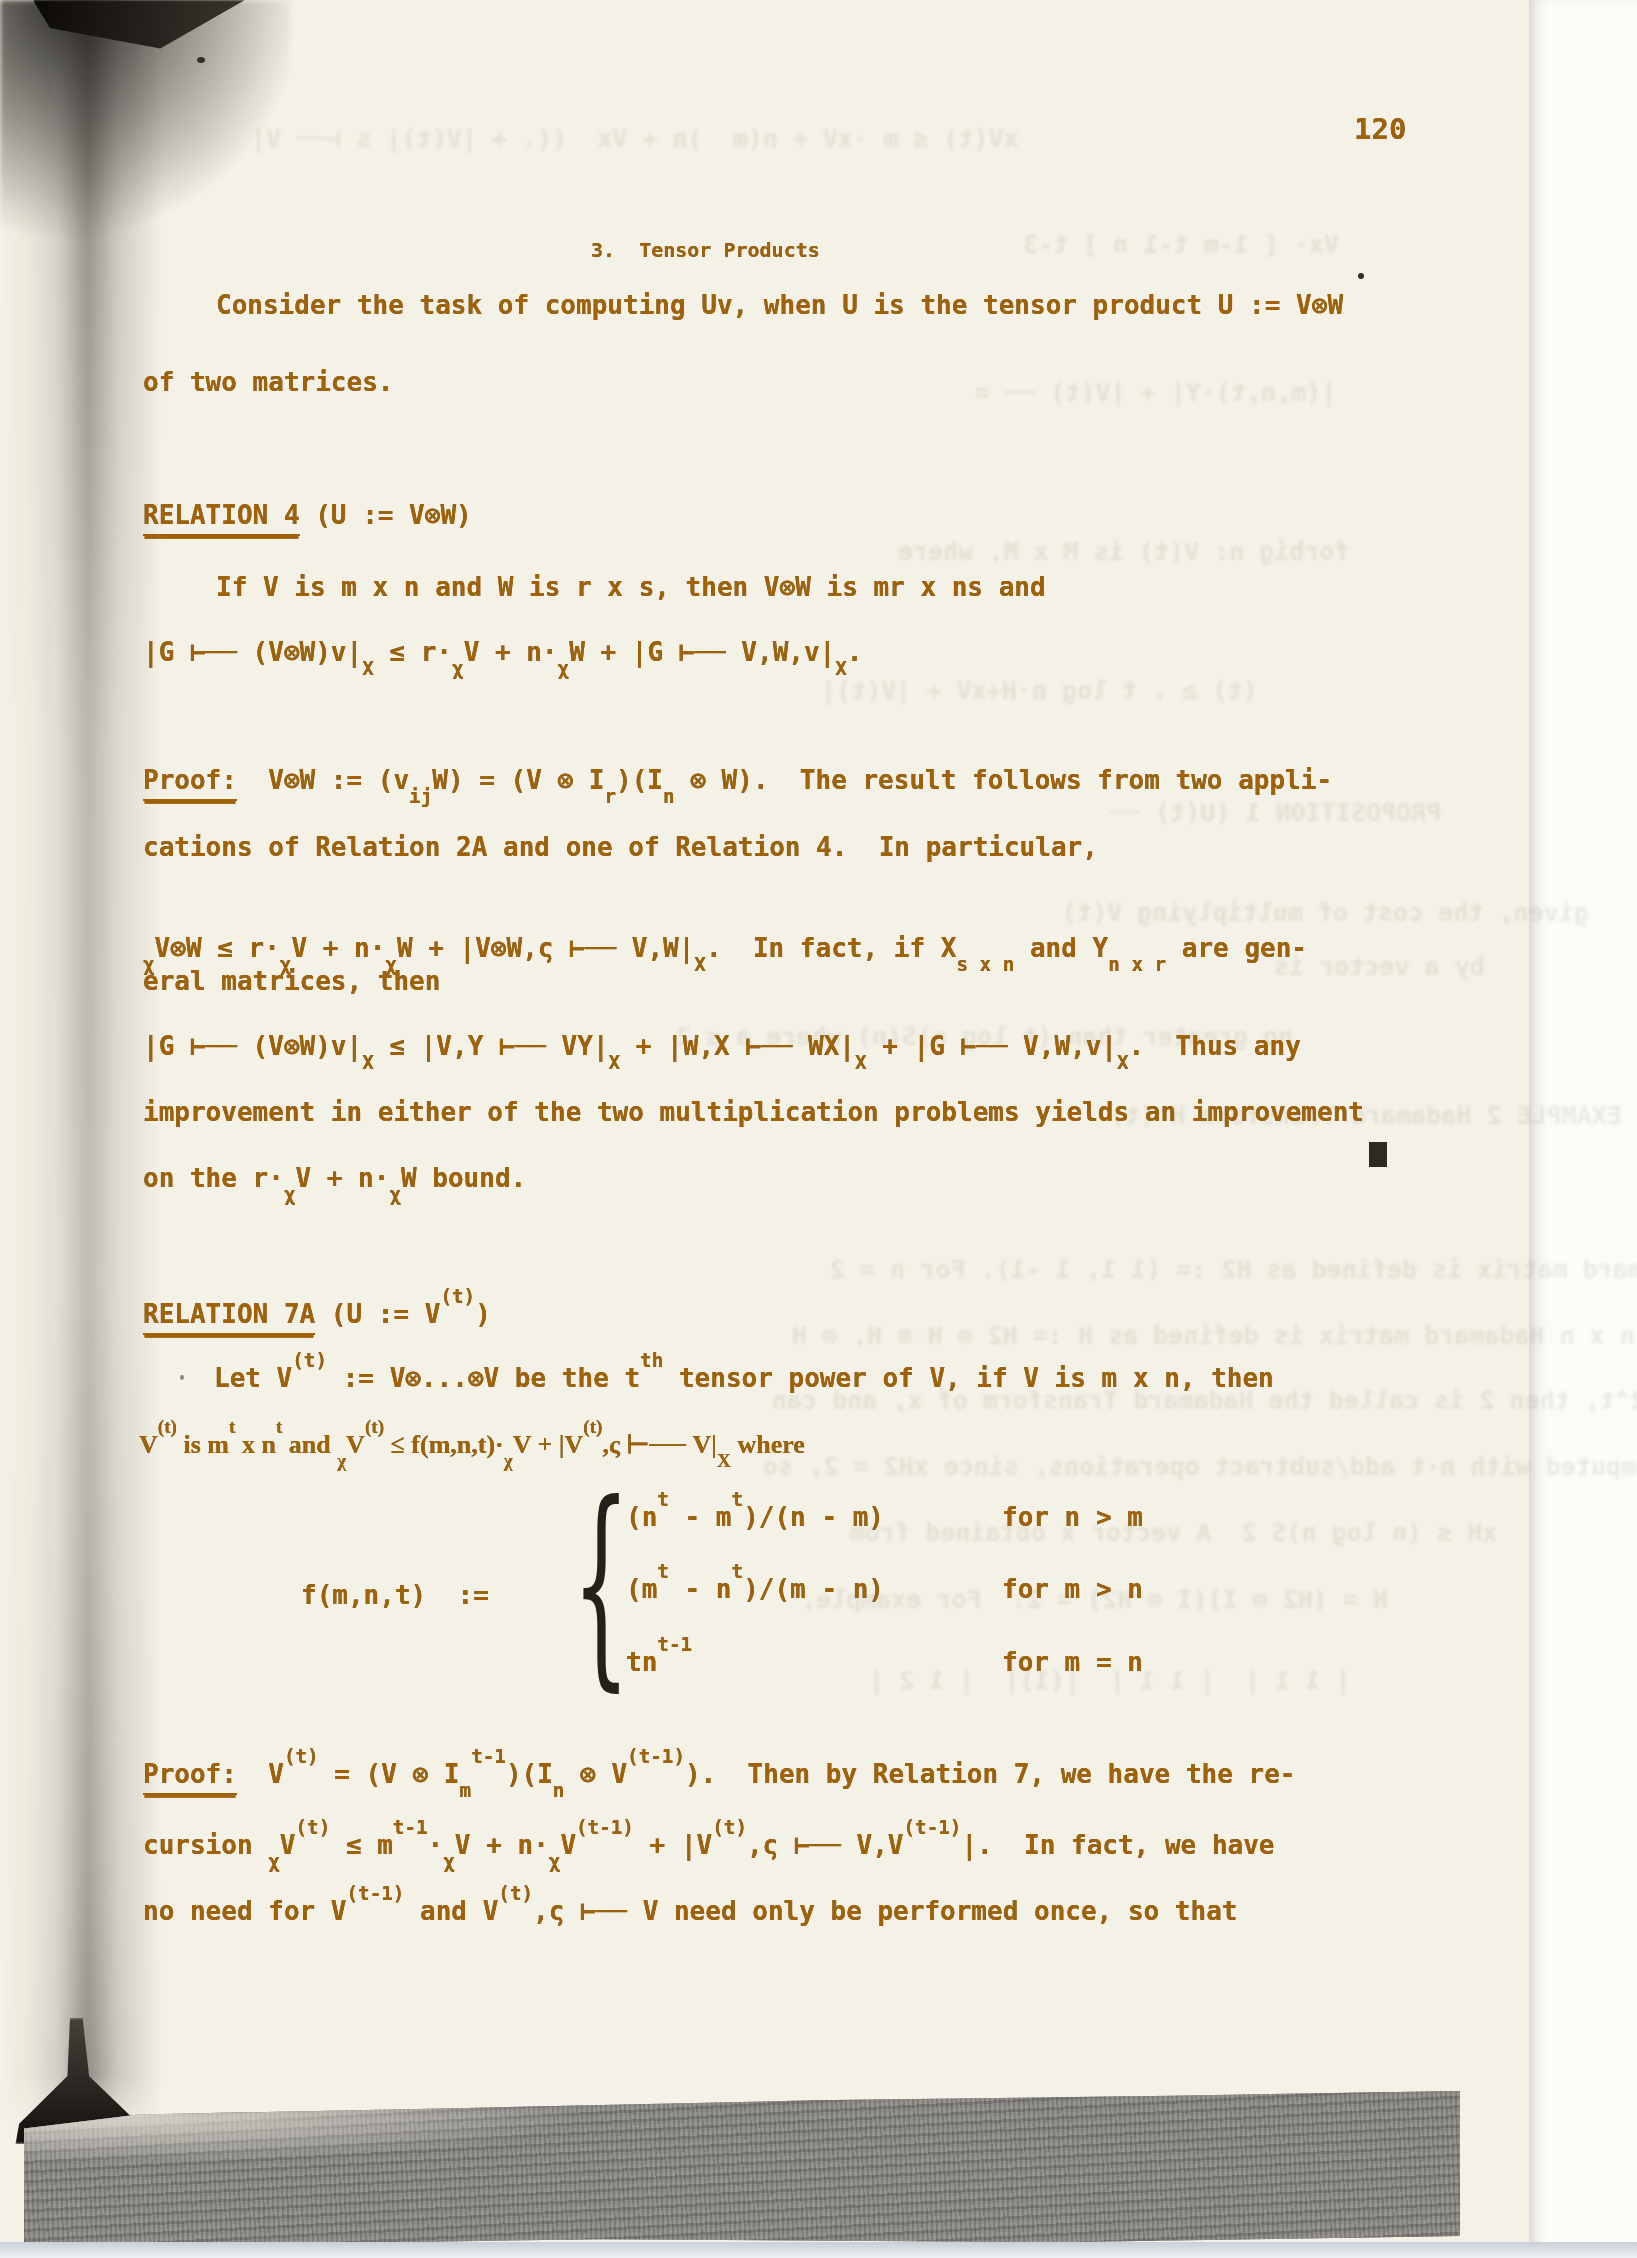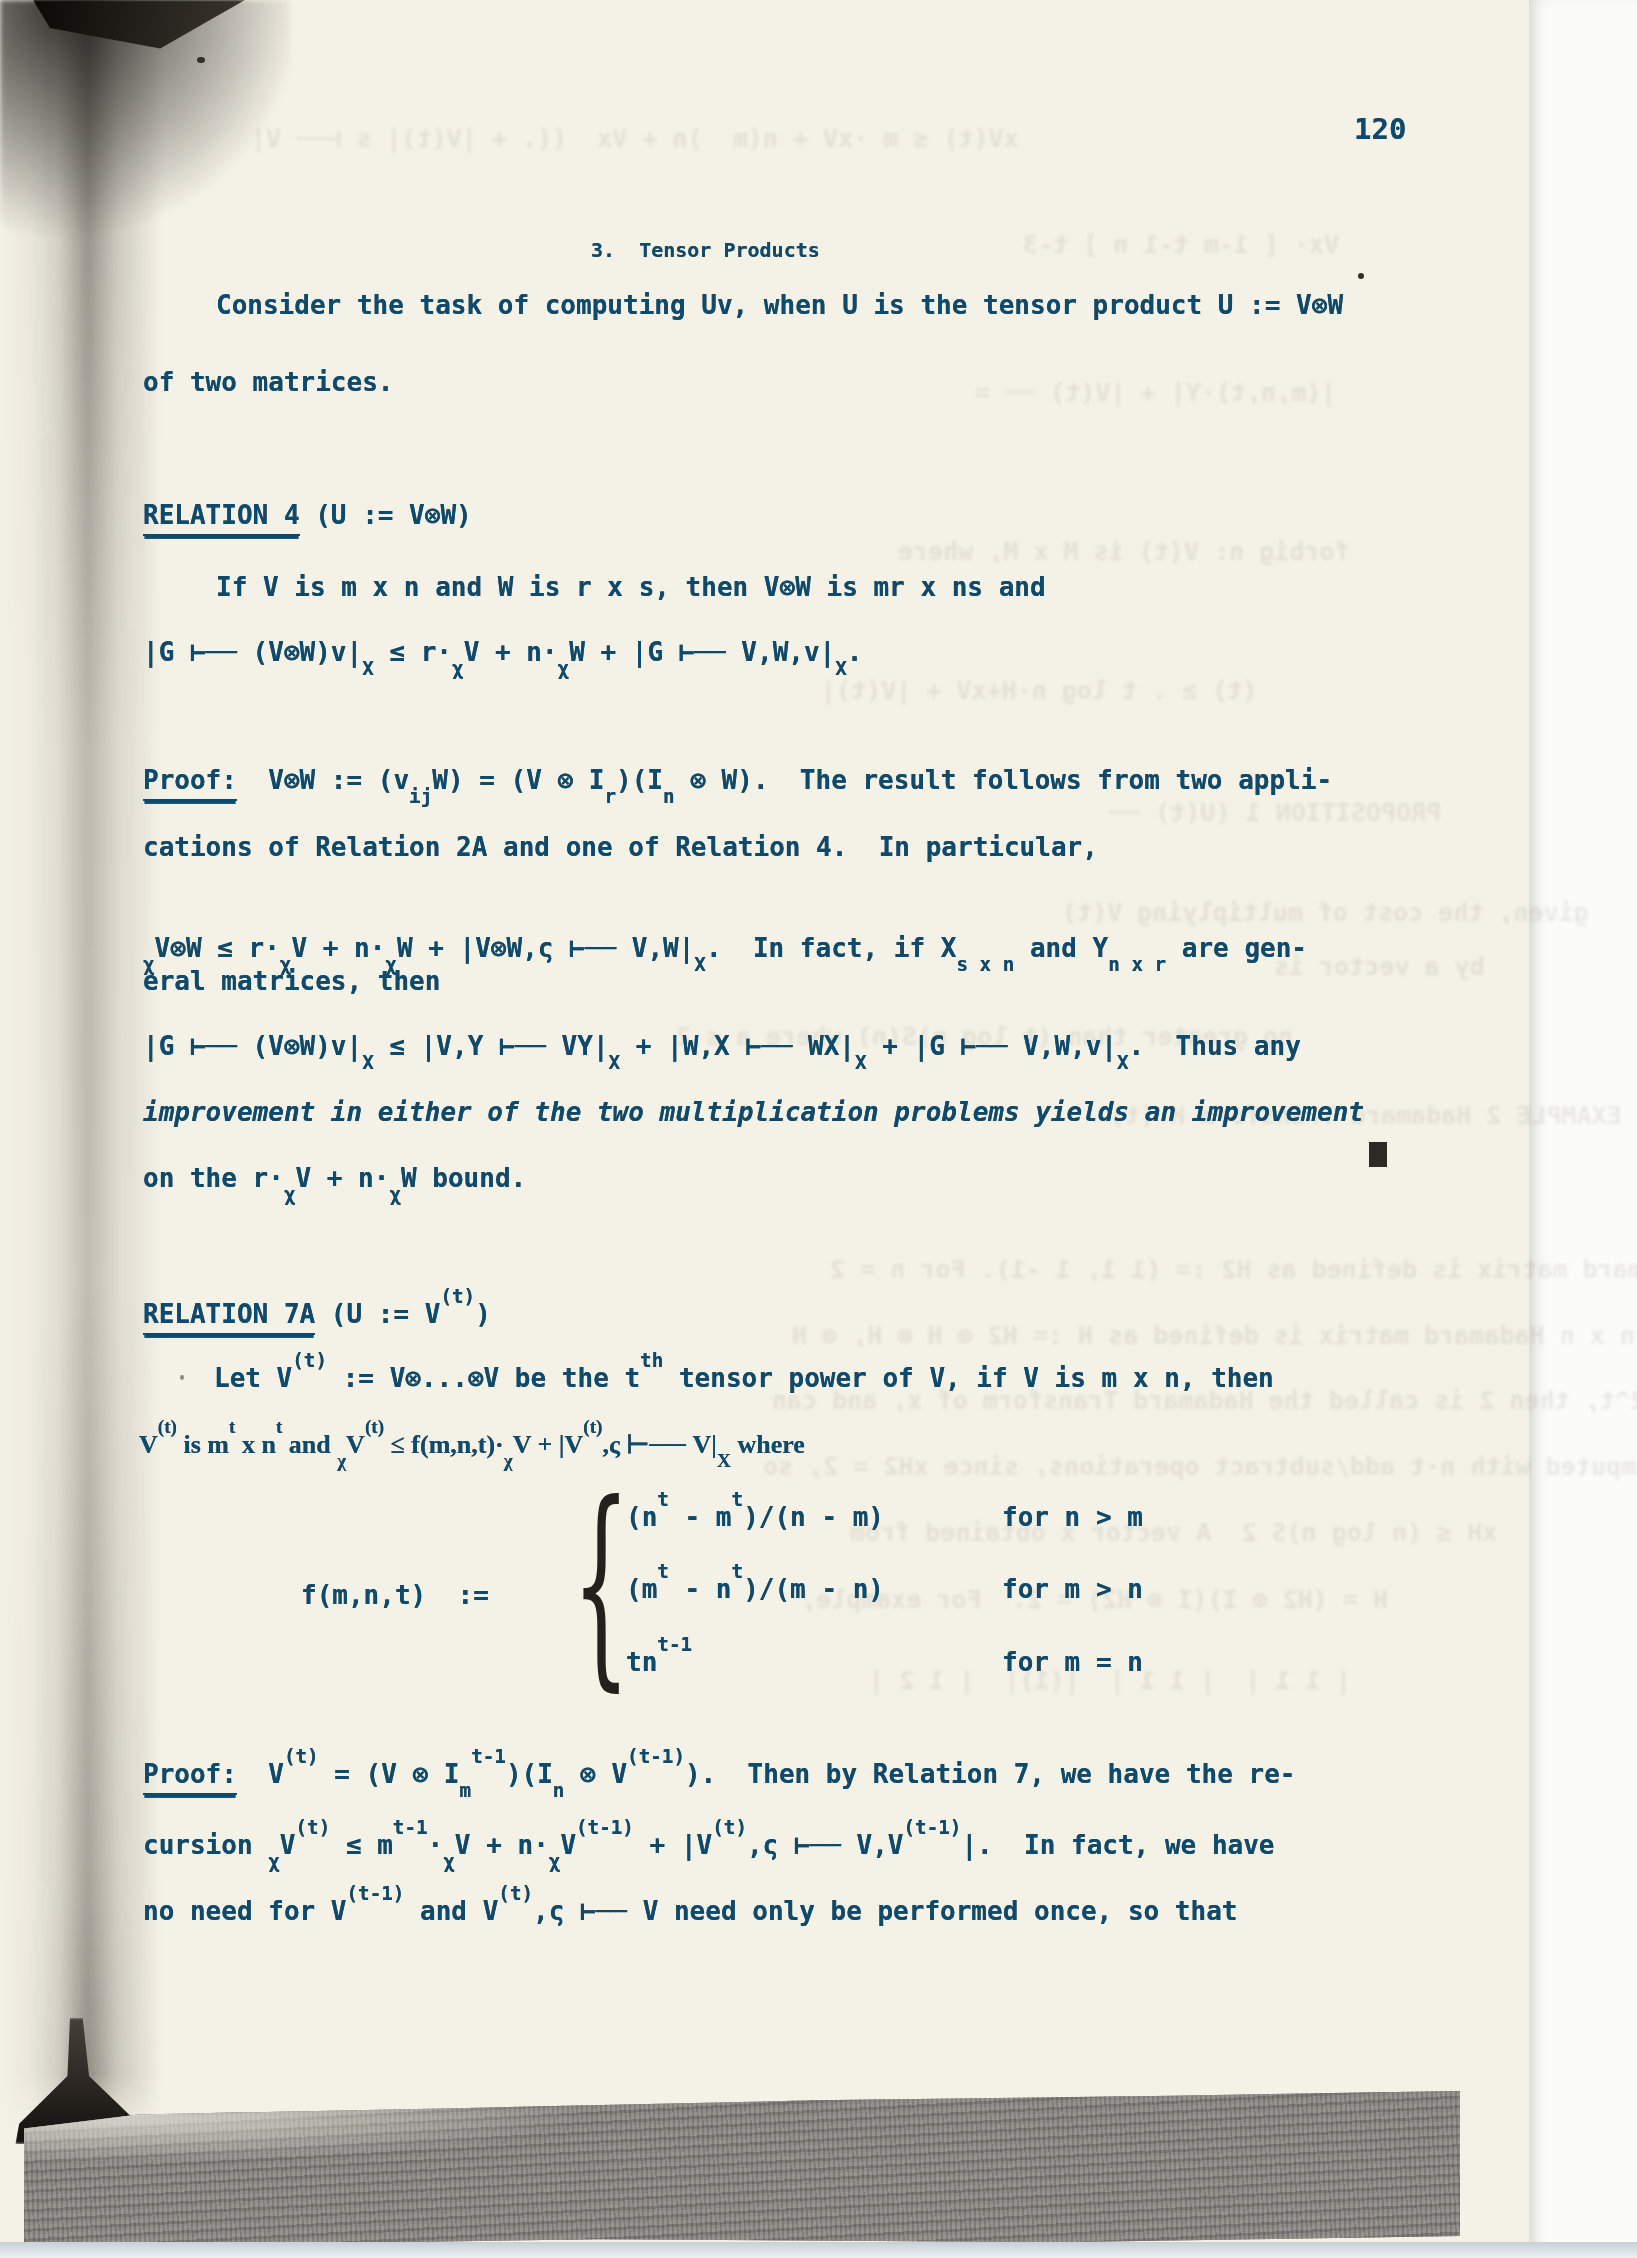--- a/index.html
+++ b/index.html
@@ -62,21 +62,21 @@
   .ghost{
     position:absolute;white-space:pre;
     transform:scaleX(-1);
     color:#6b6656;opacity:0.12;filter:blur(1.4px);
     font:bold 25px "DejaVu Sans Mono", monospace;
   }
   
   .ln{
     position:absolute;white-space:pre;line-height:1.15;
     font:bold 26px "DejaVu Sans Mono", monospace;
-    color:#0c4a6e;
+    color:#a16207;
     text-shadow:0 0 0.6px rgba(30,27,22,0.7);
   }
   .ln sub,.ln sup{font-size:74%;position:relative;line-height:0;}
   .ln sub{top:0.42em;}
   .ln sup{top:-0.52em;}
   .u2{
     border-bottom:2.4px solid currentColor;
     box-shadow:0 4.3px 0 -1.4px currentColor;
     padding-bottom:3.9px;
   }
@@ -130,21 +130,21 @@
 <div class="ln" style="left:143px;top:500px;"><span class="u2">RELATION 4</span><span> (U := V⊗W)</span></div>
 
 <div class="ln" style="left:216px;top:572px;">If V is m x n and W is r x s, then V⊗W is mr x ns and</div>
 <div class="ln" style="left:143px;top:637px;"><span>|G ⊢── (V⊗W)v|</span><sub>X</sub><span> ≤ r·</span><sub>χ</sub><span>V + n·</span><sub>χ</sub><span>W + |G ⊢── V,W,v|</span><sub>X</sub><span>.</span></div>
 
 <div class="ln" style="left:143px;top:765px;text-align:center;"><span class="u2">Proof:</span><span><span>  V⊗W := (v</span><sub>ij</sub><span>W) = (V ⊗ I</span><sub>r</sub><span>)(I</span><sub>n</sub><span> ⊗ W).  The result follows from two appli-</span></span></div>
 <div class="ln" style="left:143px;top:832px;">cations of Relation 2A and one of Relation 4.  In particular,</div>
 <div class="ln" style="left:143px;top:898px;margin-top:35px;"><sub>χ</sub><span>V⊗W ≤ r·</span><sub>χ</sub><span>V + n·</span><sub>χ</sub><span>W + |V⊗W,ς ⊢── V,W|</span><sub>X</sub><span>.  In fact, if X</span><sub>s x n</sub><span> and Y</span><sub>n x r</sub><span> are gen-</span></div>
 <div class="ln" style="left:143px;top:966px;">eral matrices, then</div>
 <div class="ln" style="left:143px;top:1031px;"><span>|G ⊢── (V⊗W)v|</span><sub>X</sub><span> ≤ |V,Y ⊢── VY|</span><sub>X</sub><span> + |W,X ⊢── WX|</span><sub>X</sub><span> + |G ⊢── V,W,v|</span><sub>X</sub><span>.  Thus any</span></div>
-<div class="ln" style="left:143px;top:1097px;font-style:italic;">improvement in either of the two multiplication problems yields an improvement</div>
+<div class="ln" style="left:143px;top:1097px;">improvement in either of the two multiplication problems yields an improvement</div>
 <div class="ln" style="left:143px;top:1163px;"><span>on the r·</span><sub>χ</sub><span>V + n·</span><sub>χ</sub><span>W bound.</span></div>
 <div class="qed"></div>
 
 <div class="ln" style="left:143px;top:1299px;"><span class="u2">RELATION 7A</span><span><span> (U := V</span><sup>(t)</sup><span>)</span></span></div>
 
 <div class="ln" style="left:214px;top:1363px;"><span>Let V</span><sup>(t)</sup><span> := V⊗...⊗V be the t</span><sup>th</sup><span> tensor power of V, if V is m x n, then</span></div>
 <div class="ln" style="left:139px;top:1429px;font-family:Liberation Serif, serif;"><span>V</span><sup>(t)</sup><span> is m</span><sup>t</sup><span> x n</span><sup>t</sup><span> and </span><sub>χ</sub><span>V</span><sup>(t)</sup><span> ≤ f(m,n,t)·</span><sub>χ</sub><span>V + |V</span><sup>(t)</sup><span>,ς ⊢── V|</span><sub>X</sub><span> where</span></div>
 
 <div class="ln" style="left:301px;top:1580px;">f(m,n,t)  :=</div>
 <div class="brace">{</div>

